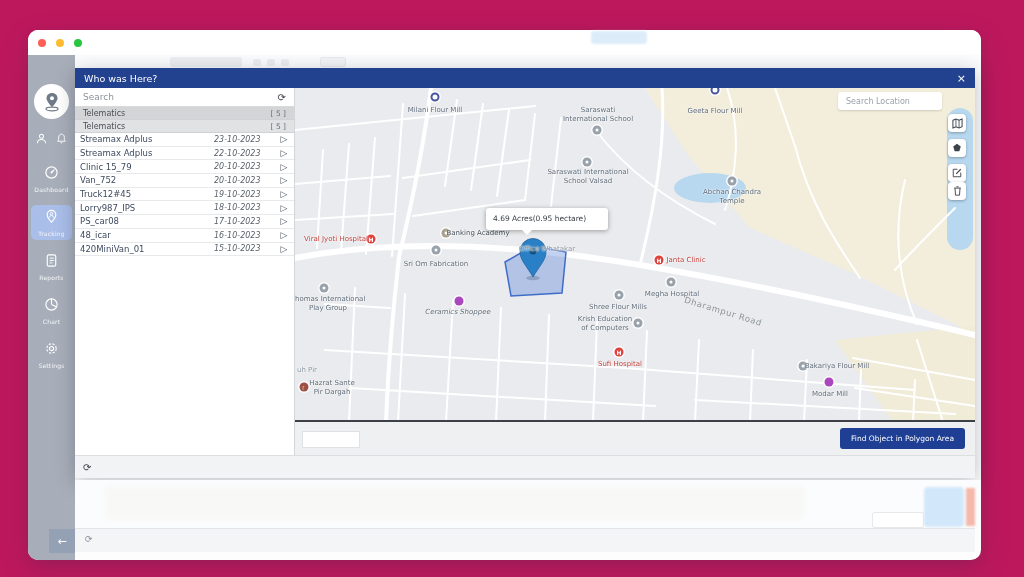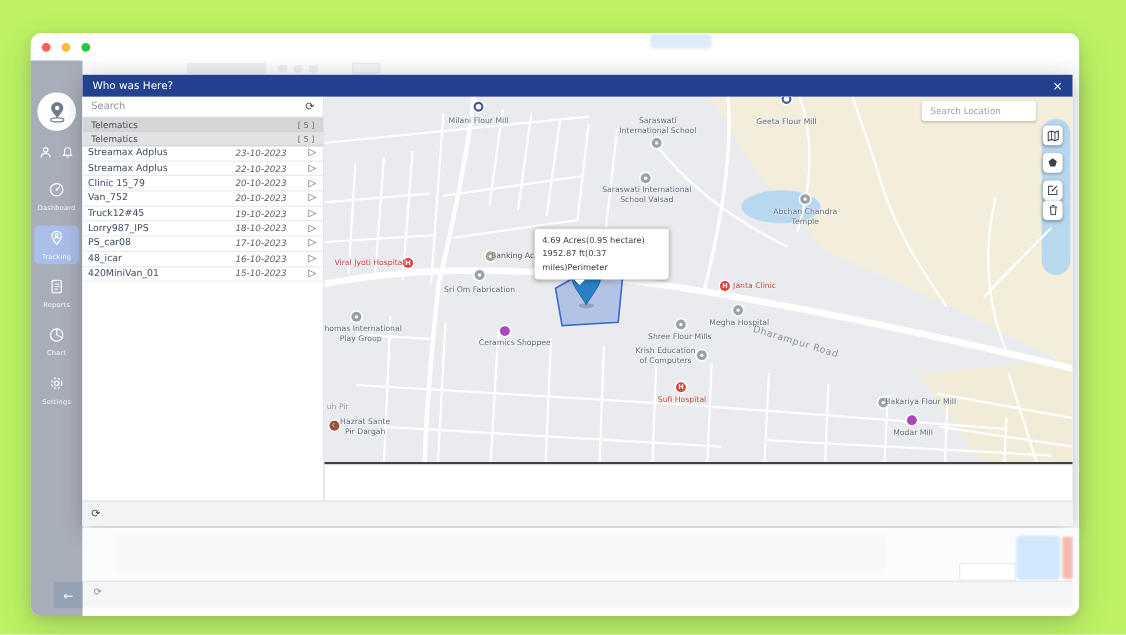--- a/index.html
+++ b/index.html
@@ -1,17 +1,17 @@
 <!DOCTYPE html>
 <html style="--header-blue: #22418f; --accent-blue: #1e3f94;"><head>
 <meta charset="utf-8">
 <style>
   * { box-sizing: border-box; margin: 0; padding: 0; }
   html,body { width:1024px; height:577px; background:#fff; font-family:"DejaVu Sans",sans-serif; overflow:hidden; }
-  .page { position:relative; width:1024px; height:577px; background:#bef264; }
+  .page { position:relative; width:1024px; height:577px; background:#be185d; }
 
   .window { position:absolute; left:28px; top:30px; width:953px; height:530px; background:#fdfdfd;
             border-radius:10px; box-shadow:0 10px 30px rgba(40,50,70,.20), 0 2px 8px rgba(40,50,70,.10); }
 
   
   .titlebar { position:absolute; left:0; top:0; width:100%; height:25px; border-radius:10px 10px 0 0; background:#fff; }
   .tdot { position:absolute; top:9px; width:8px; height:8px; border-radius:50%; }
   .tdot.red{ left:10px; background:#ff5f57; } .tdot.yellow{ left:28px; background:#febc2e; } .tdot.green{ left:46px; background:#29c73f; }
   .faint-pill { position:absolute; left:563px; top:1px; width:56px; height:13px; border-radius:3px; background:#d8e9f8; filter:blur(1px); opacity:.85; }
 
@@ -343,21 +343,21 @@
             <span class="marker mk-hospital" style="left: 76px; top: 151px;">H</span>
             <div class="mlabel red" style="left: 41px; top: 151px;">Viral Jyoti Hospital</div>
             <span class="marker mk-academy" style="left: 151px; top: 145px;"></span>
             <div class="mlabel dark" style="left: 183px; top: 145px;">Banking Academy</div>
             <span class="marker mk-place" style="left: 141px; top: 162px;"></span>
             <div class="mlabel" style="left: 141px; top: 176px;">Sri Om Fabrication</div>
             <span class="marker mk-place" style="left: 29px; top: 200px;"></span>
             <div class="mlabel" style="left: 33px; top: 216px;">Thomas International
 Play Group</div>
             <span class="marker mk-shop" style="left: 164px; top: 213px;"></span>
-            <div class="mlabel" style="left: 173px; top: 224px;">Ceramics Shoppee</div>
+            <div class="mlabel" style="left: 163px; top: 224px; font-style: italic;">Ceramics Shoppee</div>
             <span class="marker mk-hospital" style="left: 364px; top: 172px;">H</span>
             <div class="mlabel red" style="left: 391px; top: 172px;">Janta Clinic</div>
             <span class="marker mk-place" style="left: 376px; top: 194px;"></span>
             <div class="mlabel" style="left: 377px; top: 206px;">Megha Hospital</div>
             <span class="marker mk-place" style="left: 324px; top: 207px;"></span>
             <div class="mlabel" style="left: 323px; top: 219px;">Shree Flour Mills</div>
             <span class="marker mk-place" style="left: 343px; top: 235px;"></span>
             <div class="mlabel" style="left: 310px; top: 236px;">Krish Education
 of Computers</div>
             <span class="marker mk-hospital" style="left: 324px; top: 264px;">H</span>
@@ -369,21 +369,20 @@
             <span class="marker mk-mosque" style="left: 9px; top: 299px;">☾</span>
             <div class="mlabel" style="left: 37px; top: 300px;">Hazrat Sante
 Pir Dargah</div>
             <div class="mlabel faded" style="left: 12px; top: 282px;">uh Pir</div>
             <div class="mlabel faded" style="left: 252px; top: 161px;">Office Whatakar</div>
           </div>
         <div class="road-label">Dharampur Road</div>
 
         <div class="tooltip">
           <div>4.69 Acres(0.95 hectare)</div>
-          <div>1952.87 ft(0.37 miles)Perimeter</div>
         </div>
 
         <input type="text" class="map-search" placeholder="Search Location" style="">
 
         <div class="map-controls">
           <div class="mc-btn" style="top:26px;">
             <svg width="11" height="11" viewBox="0 0 12 12">
               <path d="M1,2.5 L4.3,1.2 L7.7,2.5 L11,1.2 L11,9.5 L7.7,10.8 L4.3,9.5 L1,10.8 Z" fill="none" stroke="#3c434b" stroke-width="1.1"></path>
               <line x1="4.3" y1="1.2" x2="4.3" y2="9.5" stroke="#3c434b" stroke-width="0.9"></line>
               <line x1="7.7" y1="2.5" x2="7.7" y2="10.8" stroke="#3c434b" stroke-width="0.9"></line>
@@ -403,20 +402,24 @@
           <div class="mc-btn" style="top:94px;">
             <svg width="9" height="10" viewBox="0 0 10 12">
               <line x1="1" y1="2.5" x2="9" y2="2.5" stroke="#3c434b" stroke-width="1.1"></line>
               <path d="M2,2.5 L2.6,11 L7.4,11 L8,2.5" fill="none" stroke="#3c434b" stroke-width="1.1"></path>
               <line x1="3.6" y1="1" x2="6.4" y2="1" stroke="#3c434b" stroke-width="1.1"></line>
             </svg>
           </div>
         </div>
       </div>
 
+      <div class="map-footer">
+        <div class="mf-box"></div>
+        <button class="find-btn">Find Object in Polygon Area</button>
+      </div>
 
       <div class="modal-footer">
         <span class="refresh-glyph">⟳</span>
       </div>
     </div>
 
     <div class="bottom-blur">
       <span class="bb-strip"></span>
       <span class="bb-select"></span>
       <span class="bb-blue"></span>

